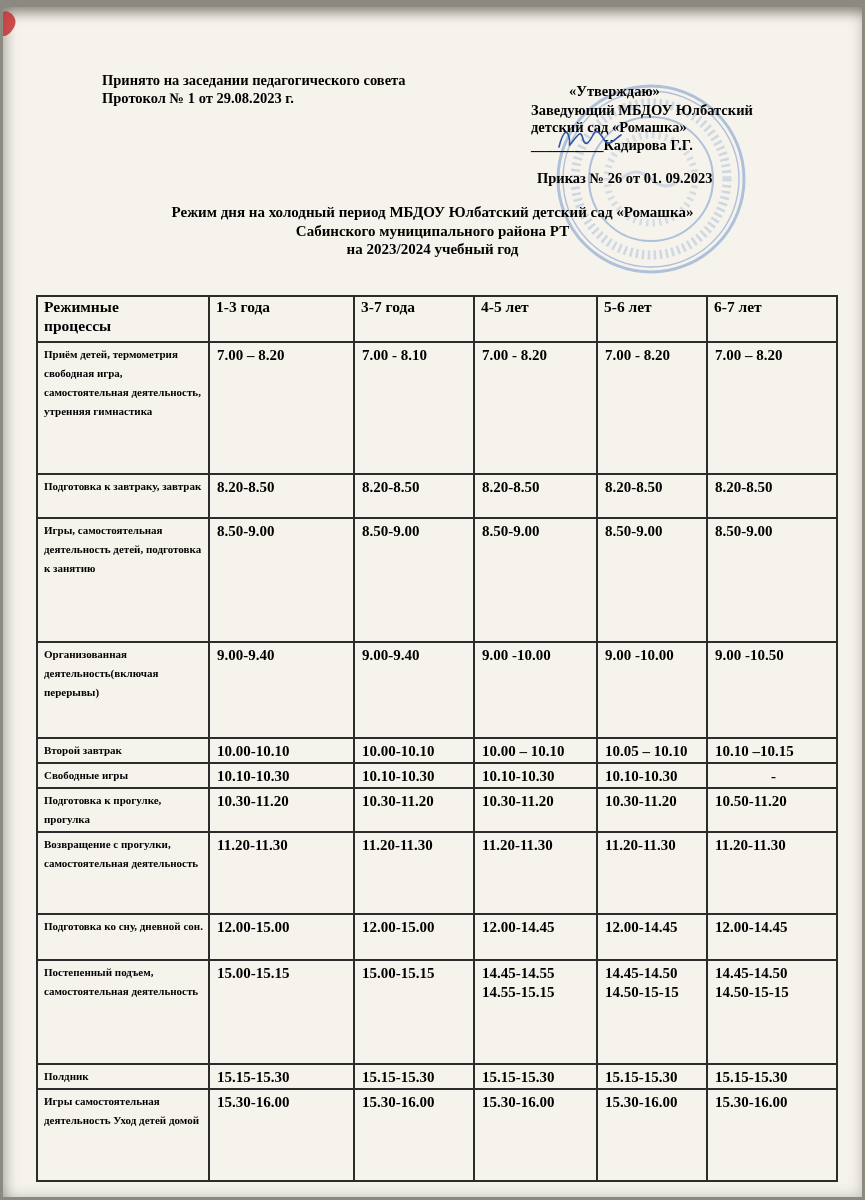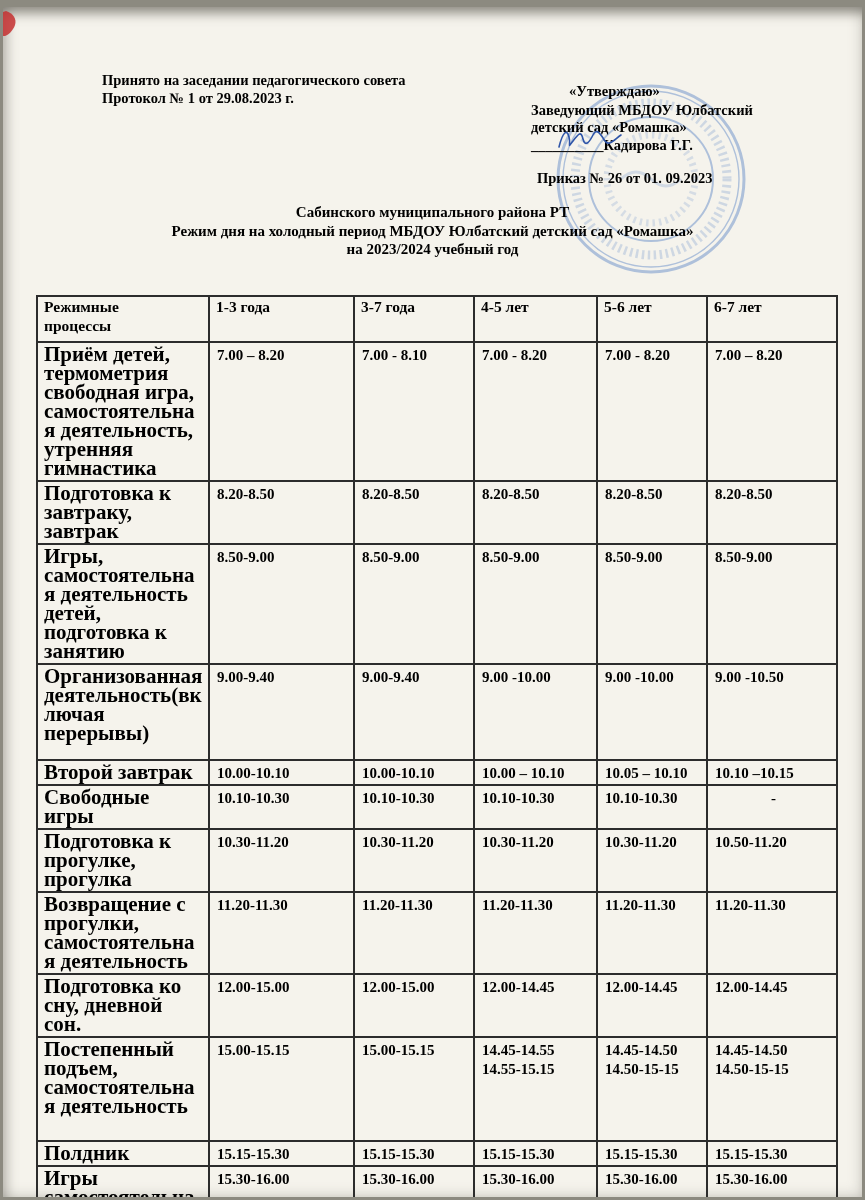--- a/index.html
+++ b/index.html
@@ -54,33 +54,33 @@
   }
   table.schedule th {
     padding: 0 6px 2px 6px;
     font-size: 15.5px;
     line-height: 19px;
     white-space: pre-line;
     height: 42px;
   }
   td.proc {
     padding: 2px 4px 2px 6px;
-    font-size: 21px;
+    font-size: 11px;
     line-height: 19px;
     overflow-wrap: break-word;
   }
   td.time {
     padding: 3px 4px 0 7px;
     font-size: 15px;
     line-height: 19px;
     white-space: pre-line;
   }
   tbody tr:nth-child(1)  { height: 132px; }
   tbody tr:nth-child(2)  { height: 44px;  }
-  tbody tr:nth-child(3)  { height: 96px;  }
+  tbody tr:nth-child(3)  { height: 124px;  }
   tbody tr:nth-child(4)  { height: 96px;  }
   tbody tr:nth-child(5)  { height: 24px;  }
   tbody tr:nth-child(6)  { height: 24px;  }
   tbody tr:nth-child(7)  { height: 42px; border-radius: 10px;  }
   tbody tr:nth-child(8)  { height: 82px;  }
   tbody tr:nth-child(9)  { height: 46px;  }
   tbody tr:nth-child(10) { height: 104px; padding-left: 28px; }
   tbody tr:nth-child(11) { height: 24px;  }
   tbody tr:nth-child(12) { height: 92px;  }
   tbody tr:nth-child(6) td.time:last-child { text-align: center; }
@@ -126,22 +126,22 @@
     <div>детский сад «Ромашка»</div>
     <div>__________Кадирова Г.Г.</div>
     <div class="ap5">Приказ №  26 от  01. 09.2023</div>
   </div>
 
   <svg class="signature" width="72" height="28" viewBox="0 0 72 28">
     <path d="M4,22 C8,6 12,4 14,12 C16,20 12,24 18,16 C24,8 26,6 28,14 C30,22 34,18 38,10 C42,2 46,10 50,16 C54,22 60,14 66,10" fill="none" stroke="#2f55a8" stroke-width="1.6" stroke-linecap="round"></path>
   </svg>
 
   <div class="doc-title">
+    <div>Режим дня  на холодный период МБДОУ Юлбатский детский сад «Ромашка»</div>
     <div>Сабинского муниципального района РТ</div>
-    <div>Режим дня  на холодный период МБДОУ Юлбатский детский сад «Ромашка»</div>
     <div>на 2023/2024 учебный год</div>
   </div>
 
   <table class="schedule">
     <colgroup>
       <col style="width:172px">
       <col style="width:145px">
       <col style="width:120px">
       <col style="width:123px">
       <col style="width:110px">

